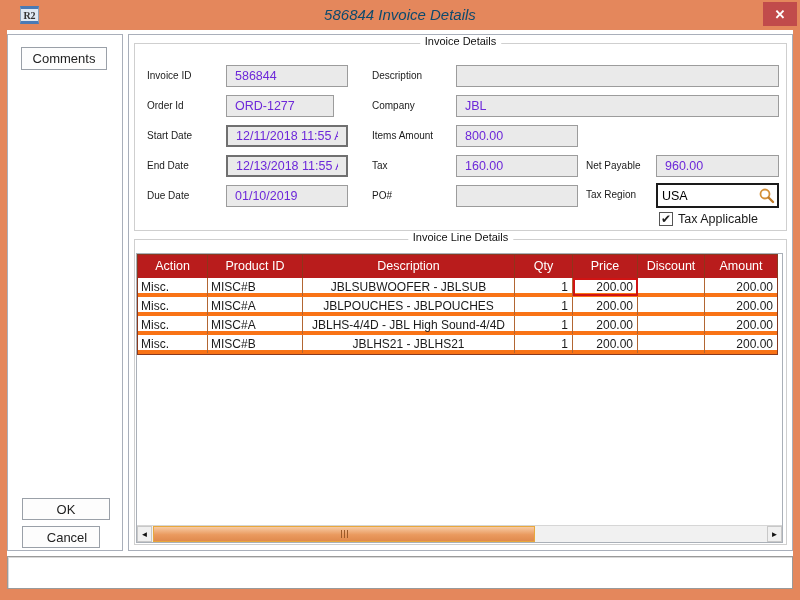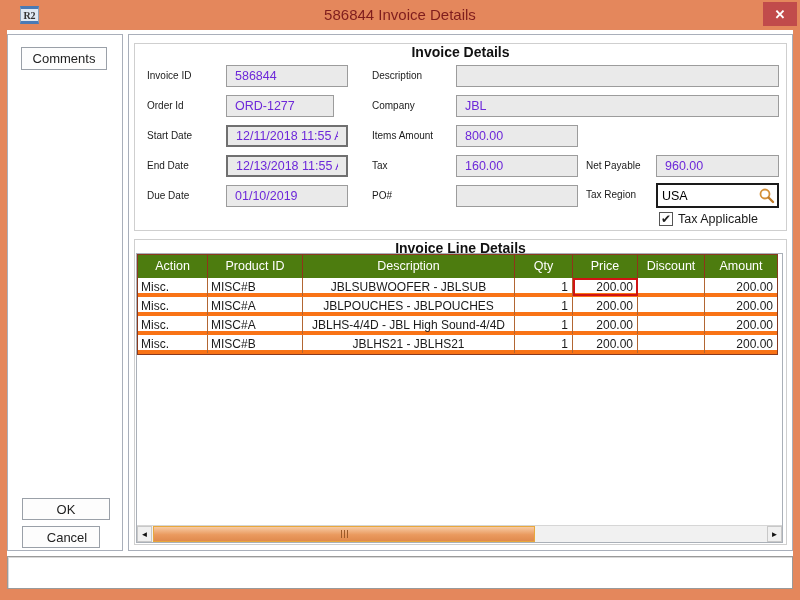--- a/index.html
+++ b/index.html
@@ -13,44 +13,43 @@
   .titlebar { position:absolute; left:0; top:0; width:800px; height:30px; background:#E4875C; }
   .app-icon {
     position:absolute; left:20px; top:6px; width:19px; height:18px;
     background:#dfe8f2; border:1px solid #8aa0b8;
     border-top:3px solid #4a7ab5; border-bottom:3px solid #4a7ab5;
     font-family:"Liberation Serif", serif; font-size:10px; font-weight:bold; color:#333;
     display:flex; align-items:center; justify-content:center;
   }
   .title-text {
     position:absolute; left:0; right:0; top:0; height:30px; line-height:30px;
-    text-align:center; font-size:15px; color:#7f1d1d;
+    text-align:center; font-size:15px; color:#0c4a6e;font-style:italic;
   }
   .close-btn {
     position:absolute; left:763px; top:2px; width:34px; height:24px;
     background:#C14B4B; color:#fff; font-size:13px; font-weight:bold;
     display:flex; align-items:center; justify-content:center; cursor:pointer;
   }
   
   .client { position:absolute; left:7px; top:30px; width:786px; height:559px; background:#ffffff; }
   .panel  { position:absolute; background:#fff; border:1px solid #a9afba; }
   .left-panel { left:0px; top:4px; width:116px; height:517px; }
   .main-panel { left:121px; top:4px; width:665px; height:517px; }
   .btn {
     position:absolute; background:#fdfdfd; border:1px solid #9aa0a8;
     font-family:"Liberation Sans", sans-serif; font-size:13px; color:#222;
     text-align:center; cursor:pointer;
   }
   
   .groupbox { position:absolute; border:1px solid #cfcfcf; background:#fff; }
   .group-title {
     position:absolute; top:-9px; left:50%; transform:translateX(-50%);
-    background:#fff; padding:0 5px; font-size:14px; font-weight:bold; color:#111;
+    background:#fff; padding:0 5px; font-size:11px; font-weight:normal; color:#111;
     white-space:nowrap;
-    margin-top:9px;
   }
   
   .flabel { position:absolute; height:22px; line-height:22px; font-size:10px; color:#1a1a1a; white-space:nowrap; }
   .tin {
     position:absolute; height:22px; background:#EAEAEA; border:1px solid #9c9c9c;
     font-family:"Liberation Sans", sans-serif; font-size:12.5px; color:#6d28d9; padding:0 8px;
   }
   .tin.datein { border:2px solid #707070; }
   .lookup {
     position:absolute; height:25px; background:#fff; border:2px solid #1a1a1a;
@@ -60,21 +59,21 @@
   .lookup .lk-text { flex:1; }
   .checkbox {
     position:absolute; width:14px; height:14px; background:#fff; border:1px solid #555;
     font-size:12px; line-height:12px; text-align:center; color:#1c1c1c; cursor:pointer;
   }
   .cb-label { position:absolute; font-size:12.5px; height:14px; line-height:15px; }
   
   .grid-container { position:absolute; border:1px solid #aab0b8; background:#fff; }
   .grid-table { position:absolute; left:0; top:0; width:641px; border:1px solid #8a3a20; }
   .grow { display:flex; }
-  .grow.header { background:#4d7c0f; height:23px; }
+  .grow.header { background:#b91c1c; height:23px; }
   .grow.header .gcell {
     color:#fff; font-size:12.5px; line-height:22px; text-align:center;
     border-right:1px solid #90341a; height:23px;
   }
   .grow.data { background:#fff; height:19px; border-bottom:4px solid #f97316; }
   .grow.data .gcell {
     font-size:12px; line-height:18px; border-right:1px solid #B26633; height:18px;
     overflow:hidden; white-space:nowrap;
   }
   .gcell:last-child { border-right:none !important; }

